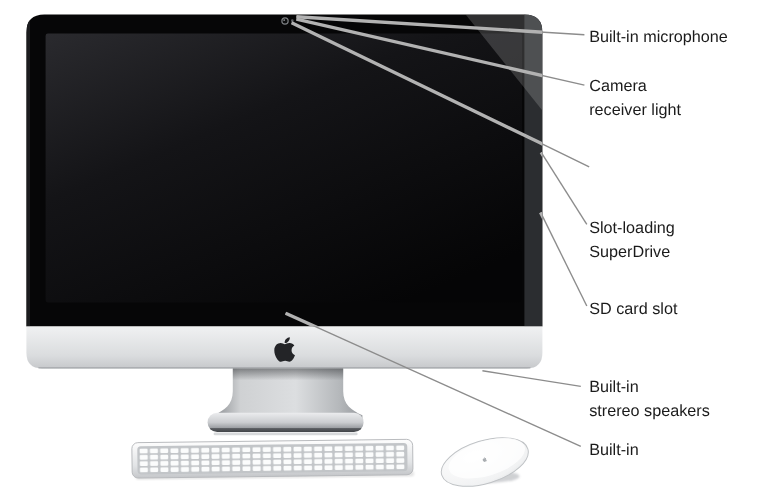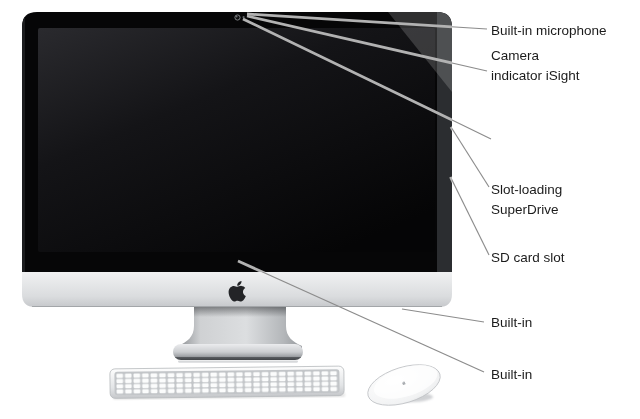--- a/index.html
+++ b/index.html
@@ -119,32 +119,33 @@
   </g>
 
   <use href="#calloutPaths" stroke="#8c8c8c" stroke-width="1.15"></use>
   <use href="#calloutPaths" stroke="#b2b2b2" stroke-width="2.8" clip-path="url(#glassClip)"></use>
 </svg>
 
 <div class="callout-label" style="top:21px">
   <span>Built-in microphone</span>
       <span></span>
 </div>
-<div class="callout-label" style="top:46px">
+<div class="callout-label" style="top:62px">
   <span>Camera</span>
-      <span>indicator iSight</span>
+      <span>receiver light</span>
 </div>
 <div class="callout-label" style="top:180px">
   <span>Slot-loading</span>
       <span>SuperDrive</span>
 </div>
 <div class="callout-label" style="top:248px">
   <span>SD card slot</span>
       <span></span>
 </div>
 <div class="callout-label" style="top:313px">
   <span>Built-in</span>
+      <span>strereo speakers</span>
 </div>
 <div class="callout-label" style="top:365px">
   <span>Built-in</span>
 </div>
 
 </div>
 
 </body></html>

